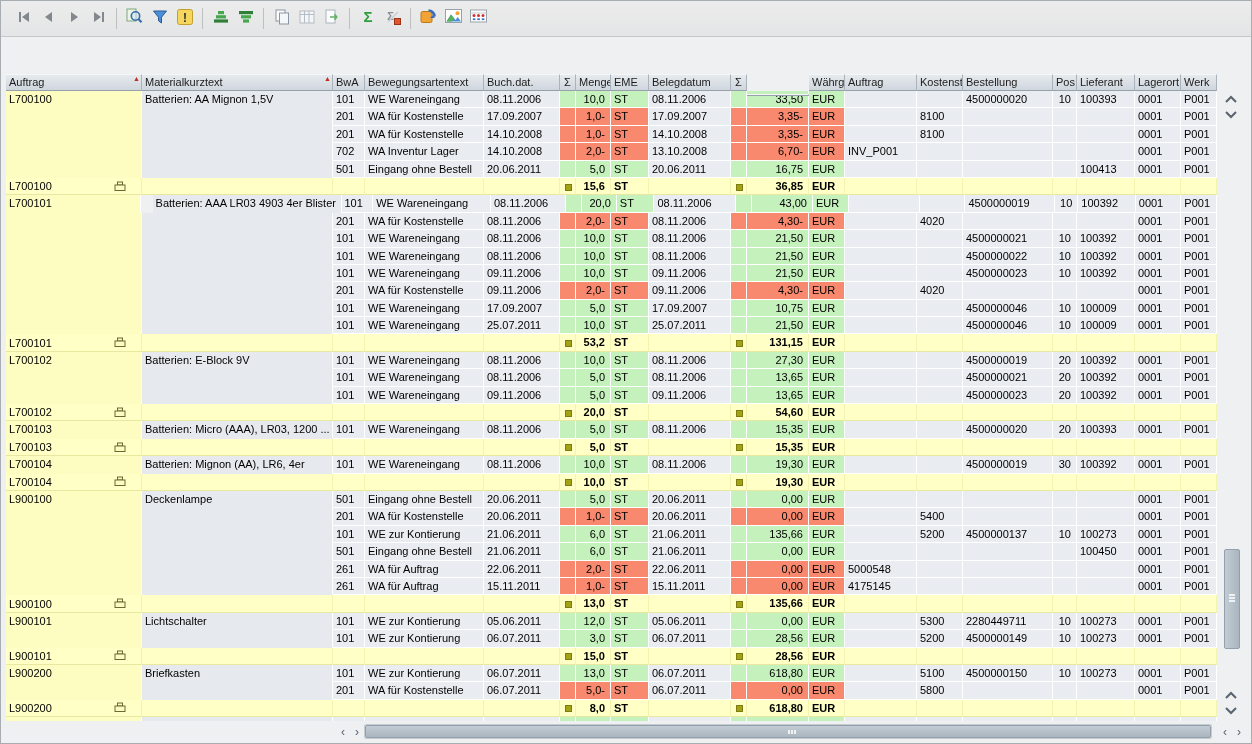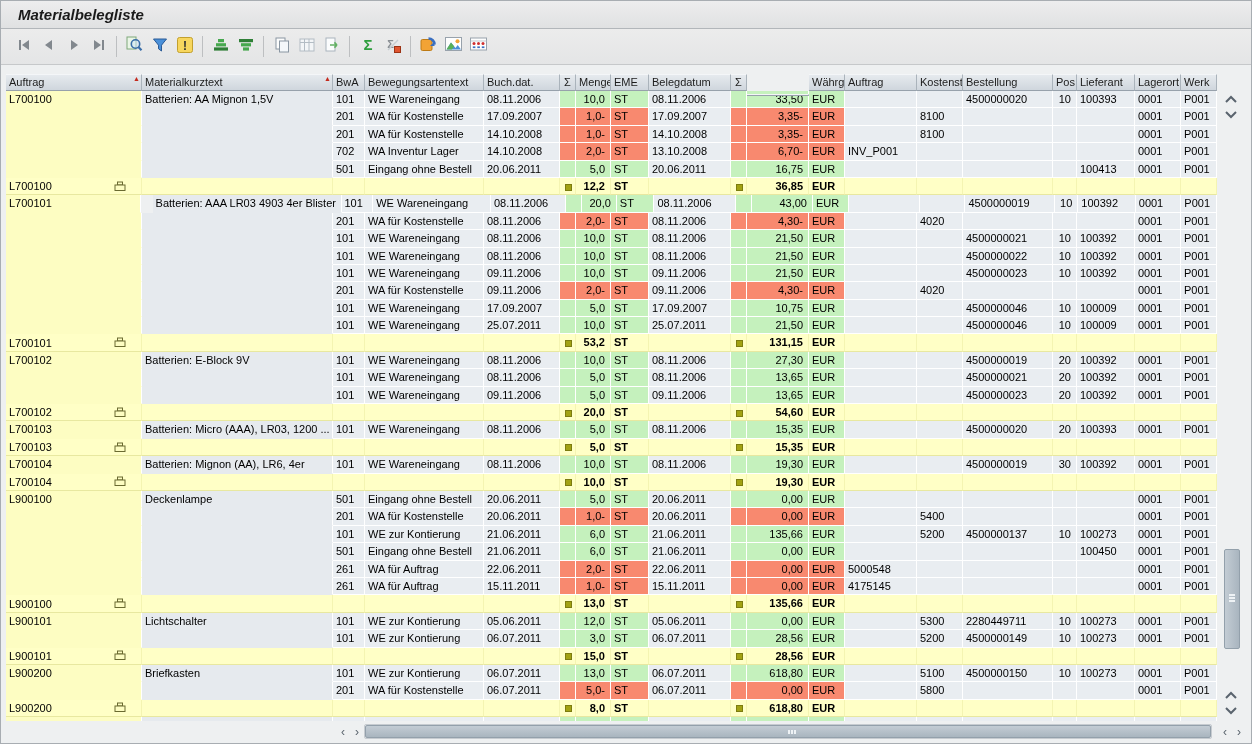--- a/index.html
+++ b/index.html
@@ -57,23 +57,20 @@
   .htrack{position:relative;width:846px;height:13px;background:#e4e7ea;border:1px solid #c6cbd0;border-radius:2px;}
   .hthumb{position:absolute;left:0;top:0;height:11px;width:844px;border:1px solid #93a0ab;
     background:linear-gradient(#c3ccd4,#a9b5bf);border-radius:2px;}
   .hgrip{position:absolute;left:50%;top:4px;width:1.5px;height:4px;background:#eef2f5;box-shadow:3px 0 0 #eef2f5,6px 0 0 #eef2f5;}
 </style>
 </head>
 <body>
 
 <div class="window">
 
-  <div class="titlebar">
-    <span class="t">Materialbelegliste</span>
-  </div>
 
   <div class="toolbar">
     <span class="tbtn">
         <span><svg width="16" height="16">
             <path d="M3 3v10h2V3z" fill="#82888e"></path>
             <path d="M13 3L6 8l7 5z" fill="#82888e"></path>
           </svg></span>
       </span>
     <span class="tbtn">
         <span><svg width="16" height="16">
@@ -325,21 +322,21 @@
                 <rect x="3.5" y="1" width="5" height="3" fill="#fdfdc2" stroke="#6a6a30"></rect>
                 <rect x="1" y="4" width="10" height="5.5" fill="#fdfdc2" stroke="#6a6a30"></rect>
               </svg>
             </span>
           </div>
           <div class="c sub" style="width: 191px;"></div>
           <div class="c sub" style="width: 32px;"></div>
           <div class="c sub" style="width: 119px;"></div>
           <div class="c sub" style="width: 76px;"></div>
           <div class="c sub" style="width: 16px;"><span class="bullet"></span></div>
-          <div class="c sub right bold" style="width: 35px;">12,2</div>
+          <div class="c sub right bold" style="width: 35px;">15,6</div>
           <div class="c sub bold" style="width: 38px;">ST</div>
           <div class="c sub" style="width: 82px;"></div>
           <div class="c sub" style="width: 16px;"><span class="bullet"></span></div>
           <div class="c sub right bold" style="width: 62px;">36,85</div>
           <div class="c sub bold" style="width: 36px;">EUR</div>
           <div class="c sub" style="width: 72px;"></div>
           <div class="c sub" style="width: 46px;"></div>
           <div class="c sub" style="width: 90px;"></div>
           <div class="c sub right" style="width: 24px;"></div>
           <div class="c sub" style="width: 58px;"></div>

